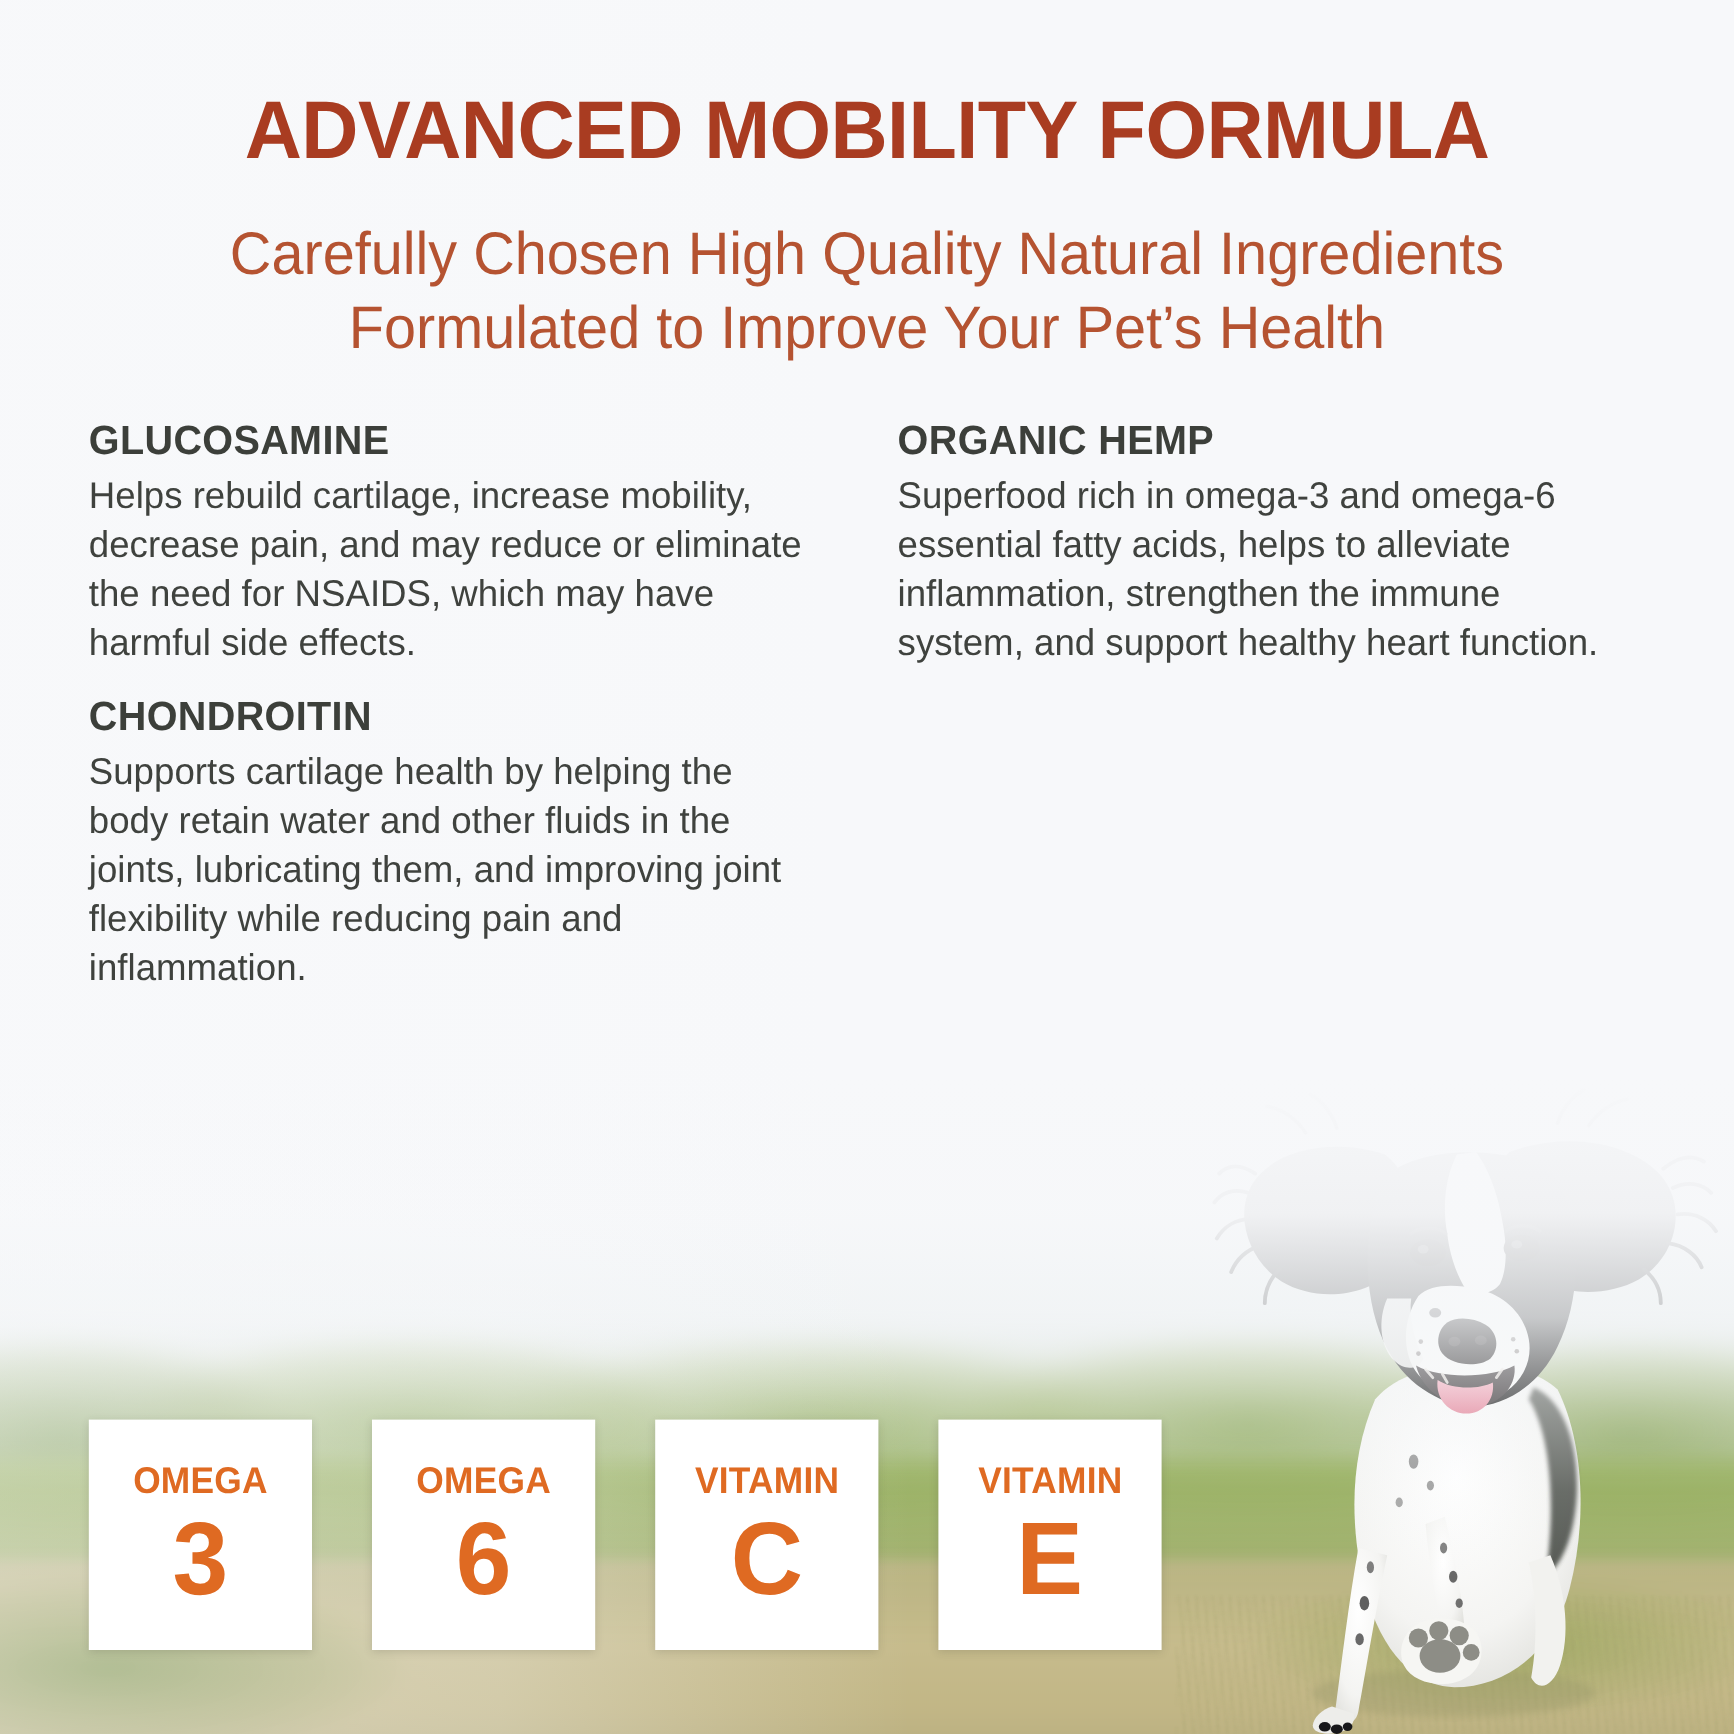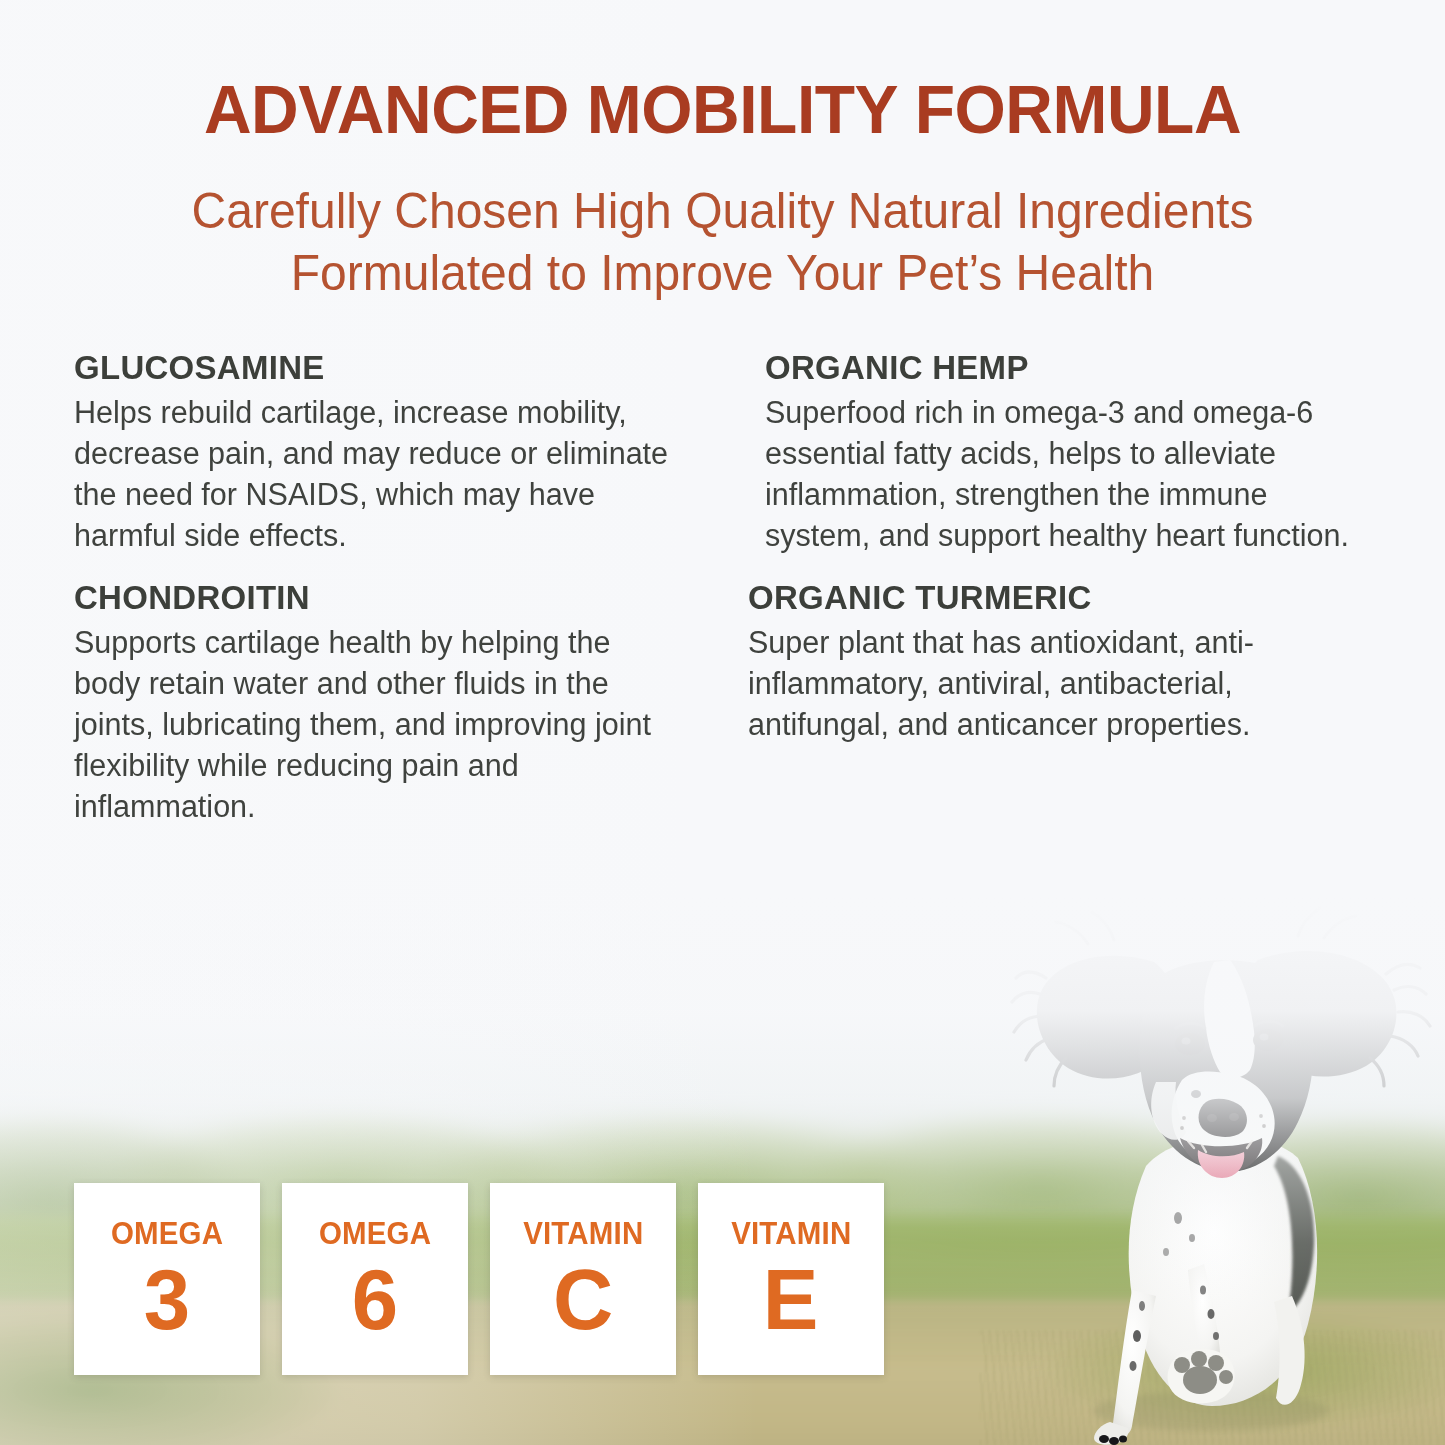--- a/index.html
+++ b/index.html
@@ -188,29 +188,29 @@
     font-size: 31px;
     line-height: 41px;
     font-weight: 400;
     color: #3f423e;
     margin: 0;
     transform: scaleX(0.985);
     transform-origin: left top;
   }
   .block-glucosamine { }
   .block-chondroitin { }
-  .block-hemp        { margin-bottom: 20px; margin-left: 17px; }
+  .block-hemp        { margin-bottom: 20px; }
 
   
   .badges {
     position: absolute;
     left: 74px;
     top: 1183px;
     display: flex;
-    gap: 22px;
+    gap: 50px;
   }
   .badge {
     width: 186px;
     height: 192px;
     background: #ffffff;
     box-shadow: 0 2px 7px rgba(60,60,50,0.18);
     display: flex;
     flex-direction: column;
     align-items: center;
     justify-content: center;
@@ -408,24 +408,20 @@
 
     </div>
 
     <div class="col col-right">
 
       <div class="block block-hemp">
         <div class="ing-title">ORGANIC HEMP</div>
         <p class="ing-body">Superfood rich in omega-3 and omega-6 essential fatty acids, helps to alleviate inflammation, strengthen the immune system, and support healthy heart function.</p>
       </div>
 
-      <div class="block">
-        <div class="ing-title">ORGANIC TURMERIC</div>
-        <p class="ing-body">Super plant that has antioxidant, anti-inflammatory, antiviral, antibacterial, antifungal, and anticancer properties.</p>
-      </div>
 
     </div>
 
     <div class="badges">
 
       <div class="badge">
         <div class="badge-label">OMEGA</div>
         <div class="badge-value">3</div>
       </div>
 

